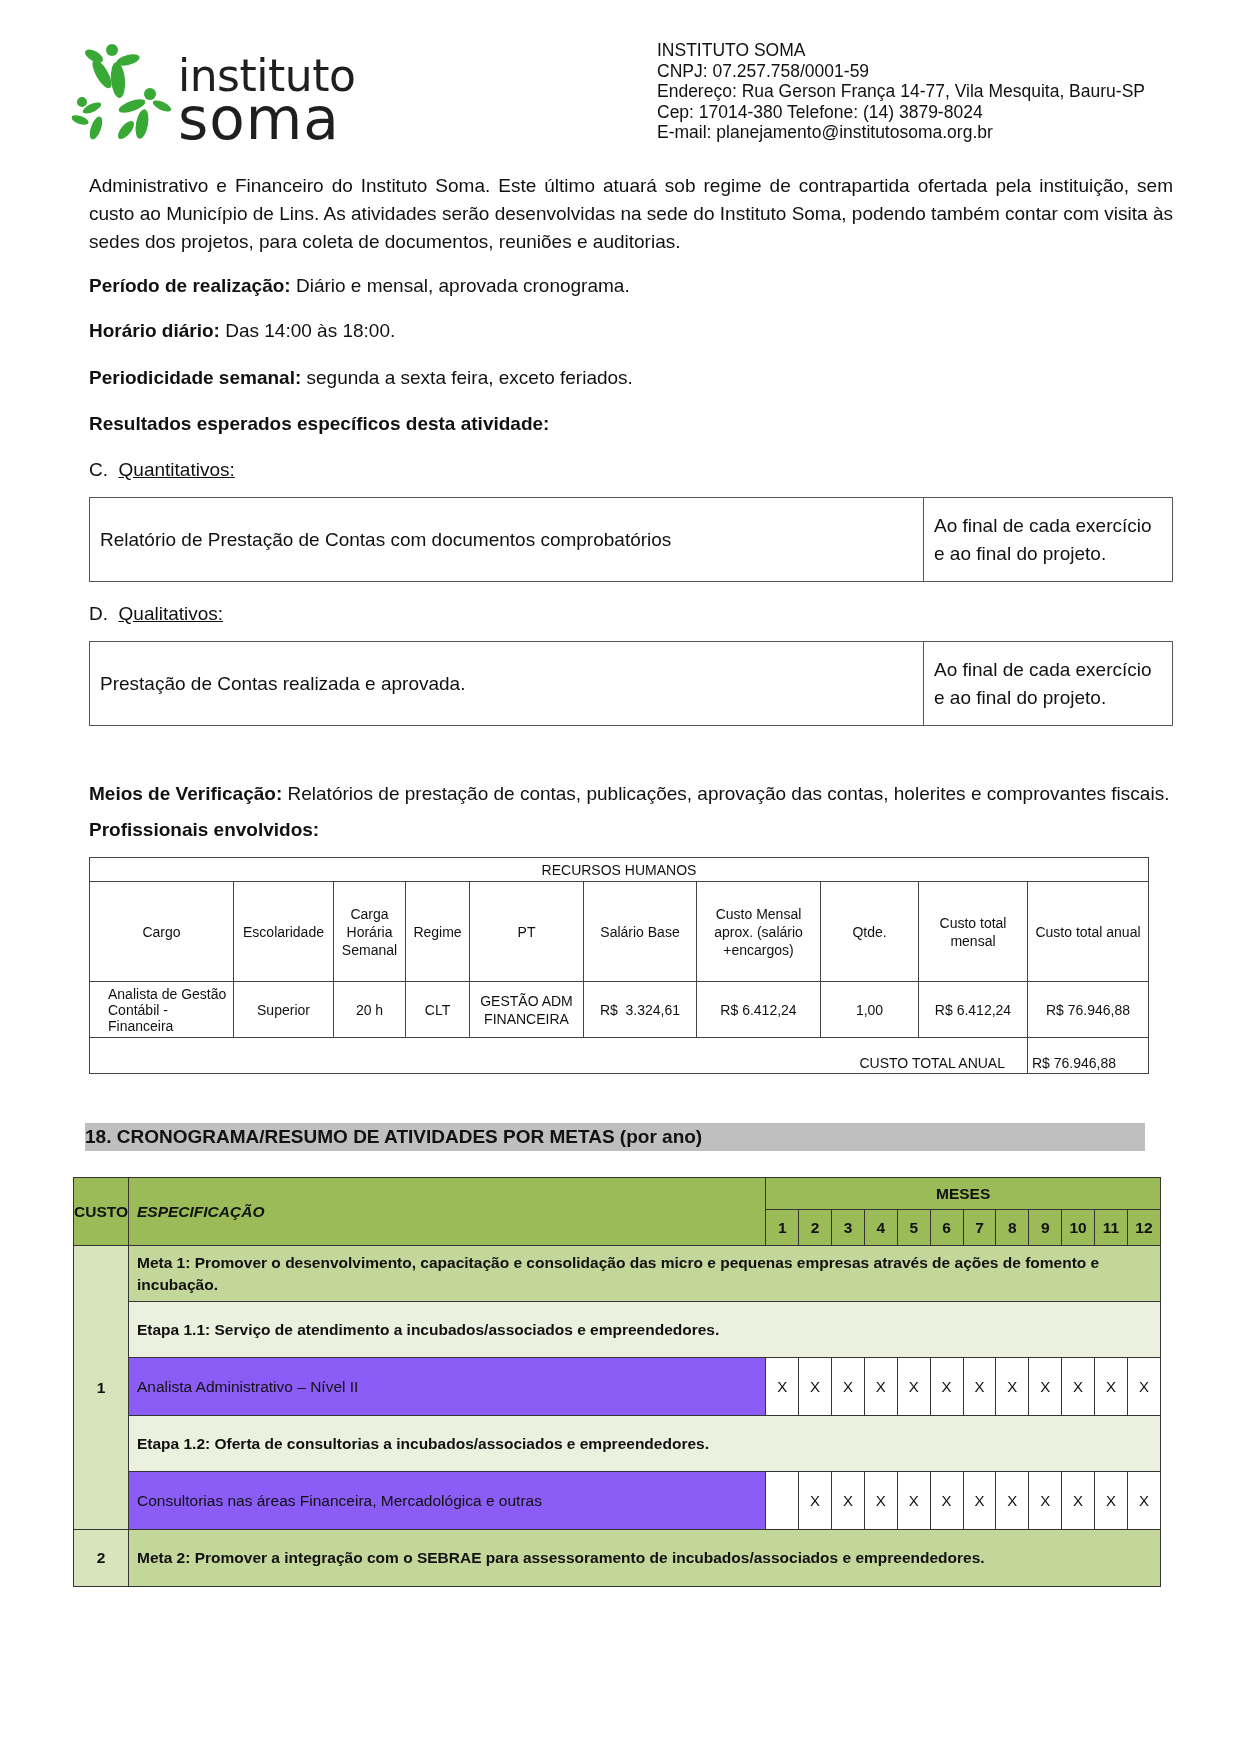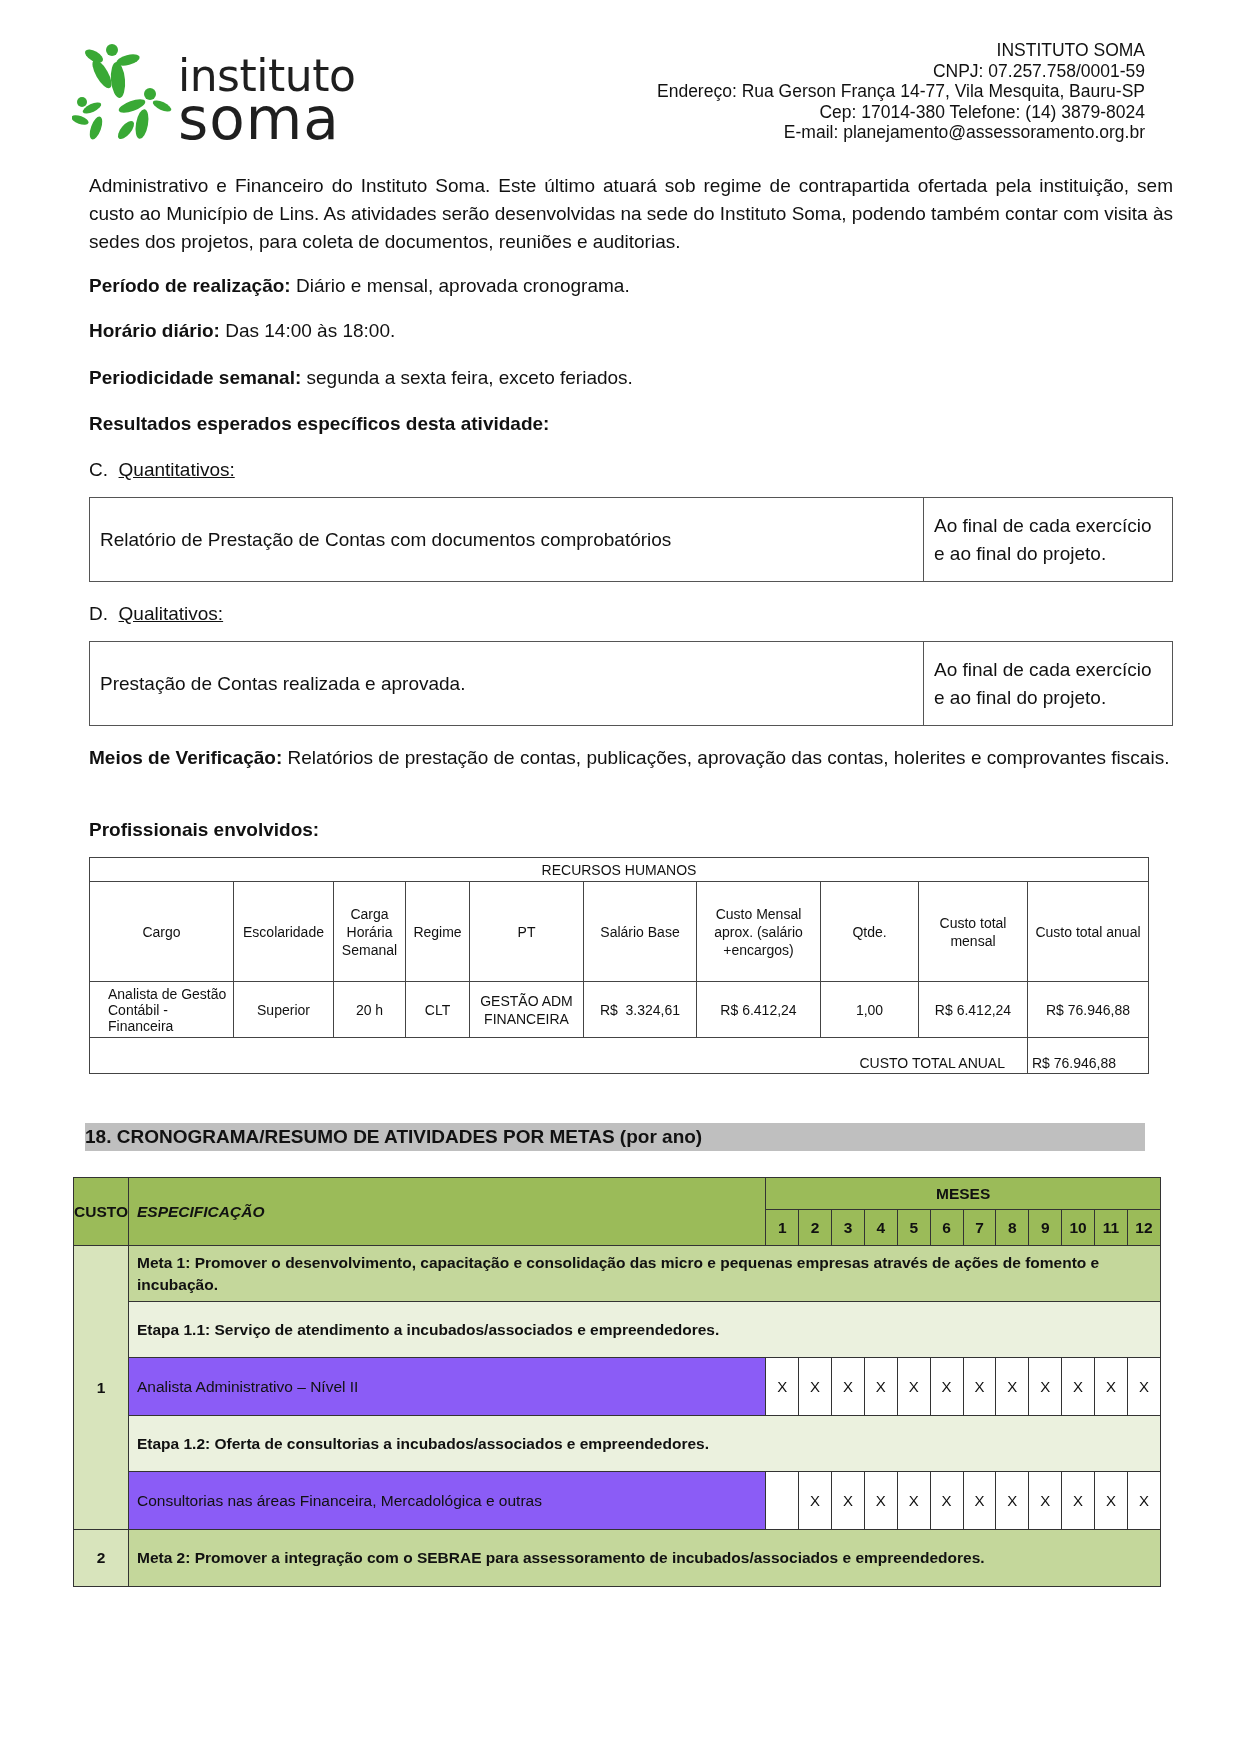--- a/index.html
+++ b/index.html
@@ -4,21 +4,21 @@
 <style>
   * { box-sizing: border-box; margin: 0; padding: 0; }
   html, body { width: 1241px; height: 1755px; background: #ffffff; overflow: hidden; }
   body { position: relative; font-family: "Liberation Sans", sans-serif; color: #111; }
 
   
   .logo { position: absolute; left: 72px; top: 44px; width: 300px; height: 106px; }
   .logo-text { position: absolute; left: 106px; top: 0; font-family: "DejaVu Sans", sans-serif; color: #1f1f1f; line-height: 1; }
   .logo-text .l1 { display: block; font-size: 44px; letter-spacing: -0.5px; margin-top: 10px; }
   .logo-text .l2 { display: block; font-size: 58px; letter-spacing: 1px; margin-top: -8px; }
-  .contact { position: absolute; right: 96px; top: 40px; text-align: right; font-family: "Liberation Sans", sans-serif; font-size: 17.5px; line-height: 20.5px; color: #111; }
+  .contact { position: absolute; right: 96px; top: 40px; text-align: left; font-family: "Liberation Sans", sans-serif; font-size: 17.5px; line-height: 20.5px; color: #111; }
 
   
   .doc { position: absolute; left: 89px; width: 1084px; font-family: "Liberation Sans", sans-serif; font-size: 19px; line-height: 28px; }
   .justify { text-align: justify; text-align-last: left; }
   .lbl { font-weight: bold; }
   .u { text-decoration: underline; margin-top: 45px; }
 
   .box-table { position: absolute; left: 89px; width: 1084px; border-collapse: collapse; font-family: "Liberation Sans", sans-serif; font-size: 19px; line-height: 28px; }
   .box-table td { border: 1.5px solid #555; padding: 0 10px; vertical-align: middle; }
   .box-table td.c1 { width: 834px; }
@@ -73,21 +73,21 @@
     <span class="l1">instituto</span>
     <span class="l2">soma</span>
   </div>
 </div>
 
 <div class="contact">
   <div>INSTITUTO SOMA</div>
   <div>CNPJ: 07.257.758/0001-59</div>
   <div>Endereço: Rua Gerson França 14-77, Vila Mesquita, Bauru-SP</div>
   <div>Cep: 17014-380 Telefone: (14) 3879-8024</div>
-  <div>E-mail: planejamento@assessoramento.org.br</div>
+  <div>E-mail: planejamento@institutosoma.org.br</div>
 </div>
 
 <div class="doc justify" style="top:172px;">Administrativo e Financeiro do Instituto Soma. Este último atuará sob regime de contrapartida ofertada pela instituição, sem custo ao Município de Lins. As atividades serão desenvolvidas na sede do Instituto Soma, podendo também contar com visita às sedes dos projetos, para coleta de documentos, reuniões e auditorias.</div>
 
 <div class="doc" style="top:272px;">
   <span class="lbl">Período de realização:</span><span> Diário e mensal, aprovada cronograma.</span>
 </div>
 <div class="doc" style="top:317px;">
   <span class="lbl">Horário diário:</span><span> Das 14:00 às 18:00.</span>
 </div>
@@ -116,21 +116,21 @@
 
 <table class="box-table" style="top:641px;">
   <tbody>
       <tr style="height:84px;">
     <td class="c1">Prestação de Contas realizada e aprovada.</td>
     <td>Ao final de cada exercício e ao final do projeto.</td>
   </tr>
 </tbody>
   </table>
 
-<div class="doc" style="top:744px;">
+<div class="doc" style="top:780px;">
   <span class="lbl">Meios de Verificação:</span><span> Relatórios de prestação de contas, publicações, aprovação das contas, holerites e comprovantes fiscais.</span>
 </div>
 <div class="doc" style="top:816px;">
   <span class="lbl">Profissionais envolvidos:</span>
 </div>
 
 <table class="rh">
   <tbody>
       <tr class="title">
     <td colspan="10">RECURSOS HUMANOS</td>

